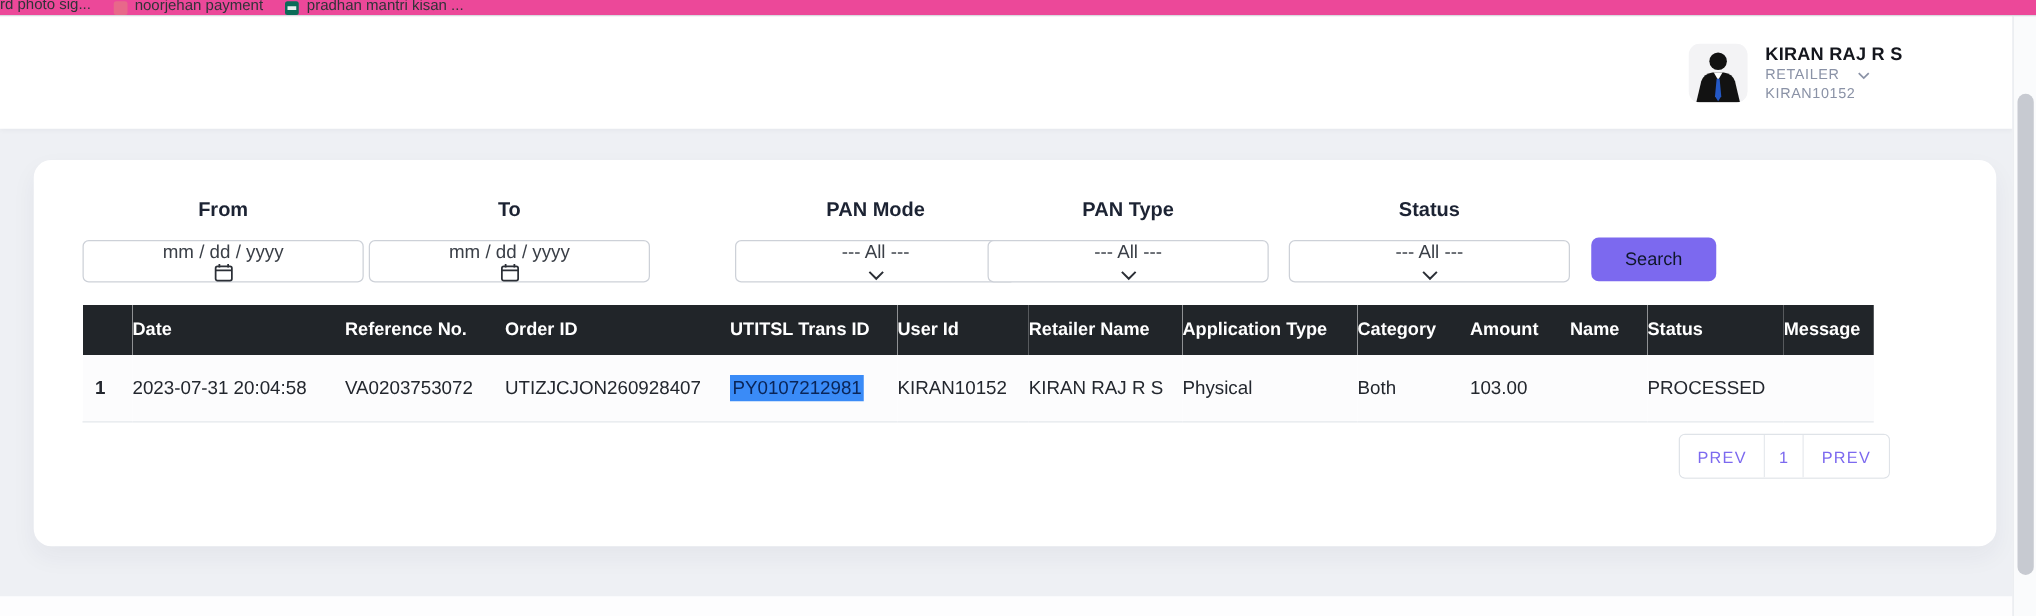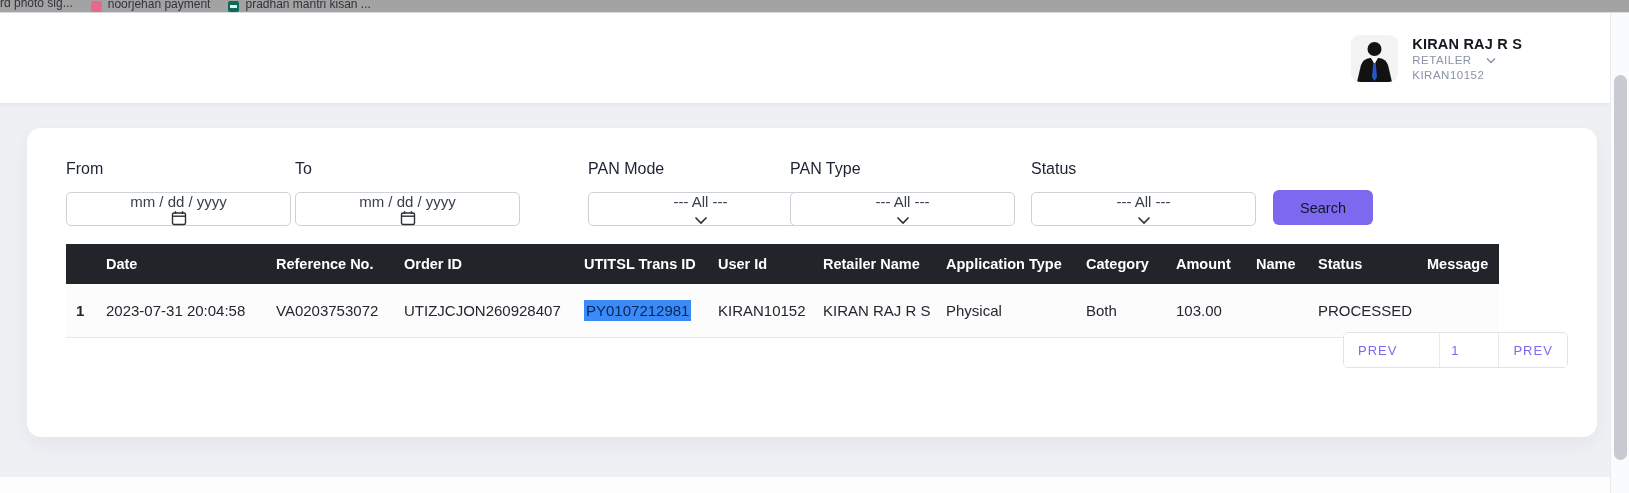--- a/index.html
+++ b/index.html
@@ -7,21 +7,21 @@
   body {
     position: relative;
     font-family: "Liberation Sans", sans-serif;
     background: #eef0f4;
     overflow: hidden;
   }
 
   
   .bookmarks-bar {
     position:absolute; top:0; left:0; width:1629px; height:13px;
-    background:#a3a3a3; border-bottom:1px solid #d8dbdf;
+    background:#ec4899; border-bottom:1px solid #d8dbdf;
     overflow:hidden; display:flex; align-items:flex-start; gap:18px;
   }
   .bookmark { display:flex; align-items:center; gap:6px; margin-top:-4px; cursor:pointer; }
   .bm-label { font-size:12px; color:#303338; white-space:nowrap; }
   .bm-icon { width:11px; height:11px; border-radius:2px; margin-top:5px; flex:0 0 auto; position:relative; }
   .bm-icon.pink { background:#e8688a; }
   .bm-icon.teal { background:#0c6b58; }
   .bm-icon.teal::after{ content:""; position:absolute; left:2px; top:4px; width:7px; height:3px; background:#fff; opacity:.9; }
 
   
@@ -38,21 +38,21 @@
 
   
   .card {
     position:absolute; left:27px; top:128px; width:1570px; height:309px;
     background:#fff; border-radius:14px;
     box-shadow:0 8px 20px rgba(30,30,70,.05);
   }
 
   
   .filter-group { position:absolute; top:32px; }
-  .filter-label { font-size:16px; font-weight:400; color:#1c2333; display:block; margin-bottom:14px; }
+  .filter-label { font-size:16px; font-weight:700; color:#1c2333; display:block; margin-bottom:14px;text-align:center; }
   .field {
     width:225px; height:34px; border:1px solid #cdd1d8; border-radius:5px;
     display:flex; align-items:center; justify-content:space-between;
     padding:0 12px; font-size:15px; color:#3a3f47; background:#fff; cursor:pointer;flex-direction:column;
   }
   .fg-from { left:39px; }  .fg-to { left:268px; }
   .fg-mode { left:521px;margin-left:40px; } .fg-type { left:763px; } .fg-status { left:1004px; }
   .field .icon16 { width:16px; height:16px; flex:0 0 auto; }
   .search-btn {
     position:absolute; left:1246px; top:62px; width:100px; height:35px;
@@ -68,22 +68,22 @@
   }
   .tbl td {
     height:53px; font-size:15px; color:#23272e; padding:0;
     border-bottom:1px solid #e4e7eb; background:#fcfcfd; white-space:nowrap; overflow:hidden;
   }
   .tbl .c0 { padding-left:10px; font-weight:700; }
   .hl { background:#3a8bf7; color:#0a2558; padding:2px 2px;text-align:center; }
 
   
   .pagination {
-    position:absolute; top:204px; left:1316px;
-    display:flex; border:1px solid #dfe3e8; border-radius:5px; overflow:hidden; background:#fff;gap:28px;
+    position:absolute; top:219px; left:1316px;
+    display:flex; border:1px solid #dfe3e8; border-radius:5px; overflow:hidden; background:#fff;
   }
   .page-item {
     min-width:31px; height:34px; display:flex; align-items:center; justify-content:center;
     font-size:13px; letter-spacing:1px; color:#7c69ef; background:#fff;
     border-left:1px solid #e7eaee; cursor:pointer; padding:0 14px;
   }
   .page-item:first-child { border-left:none; }
   .page-item.page-num { padding:0 10px; }
 
   

